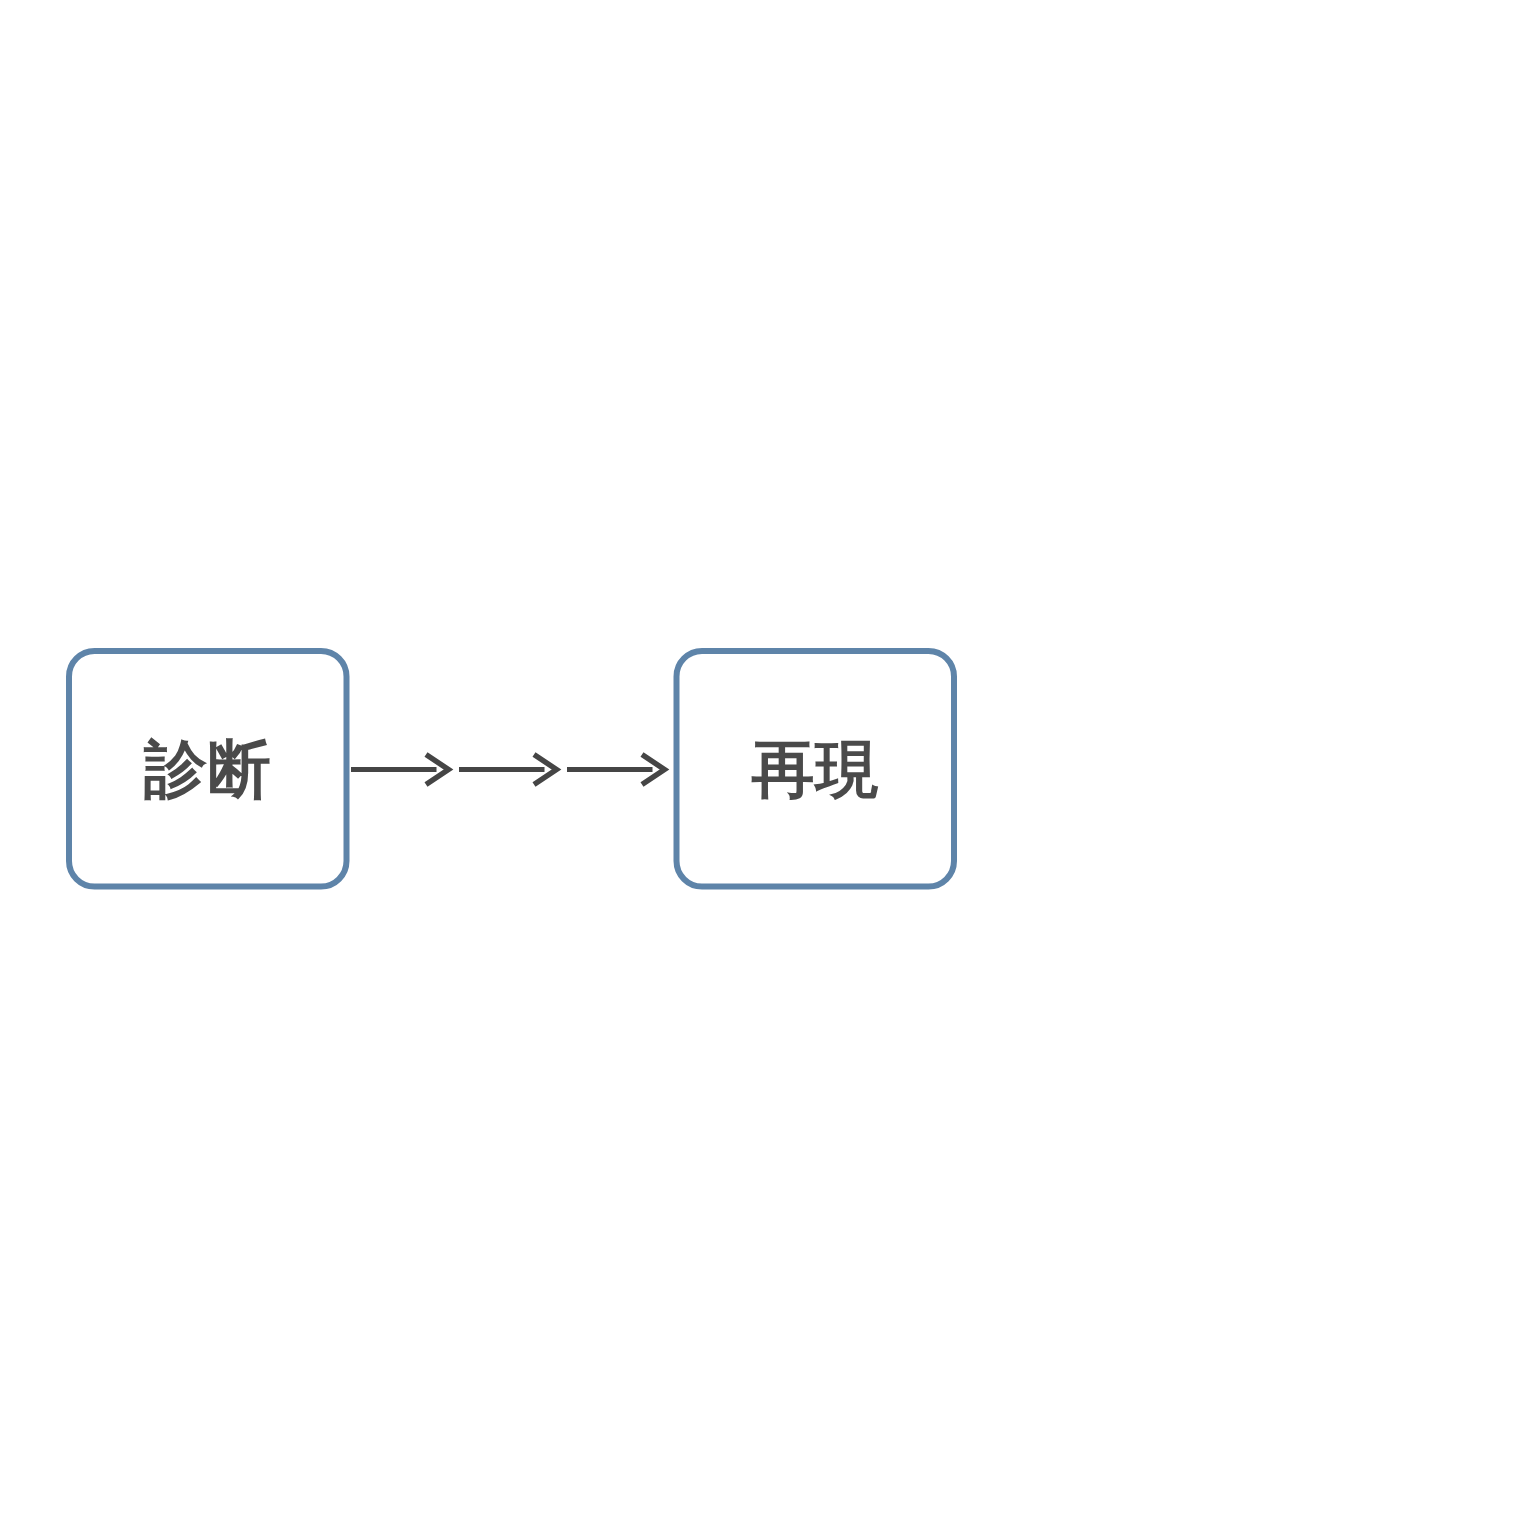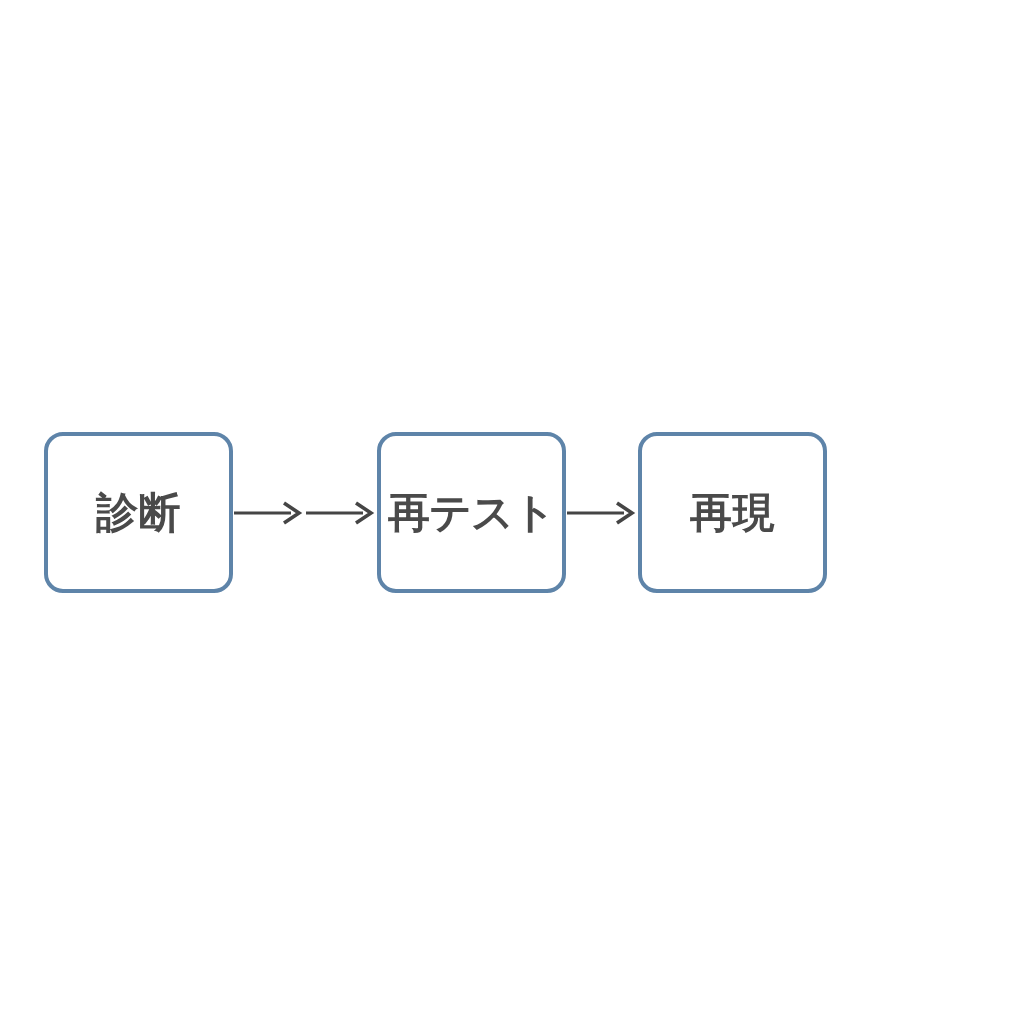--- a/index.html
+++ b/index.html
@@ -105,23 +105,20 @@
 
     <div class="connector">
       <span>
         <svg width="72" height="26" viewBox="0 0 72 26" aria-hidden="true">
           <line x1="1" y1="13" x2="58" y2="13" stroke="#454545" stroke-width="3.2" stroke-linecap="butt"></line>
           <polyline points="51,3 66,13 51,23" fill="none" stroke="#454545" stroke-width="3.6" stroke-linecap="butt" stroke-linejoin="miter"></polyline>
         </svg>
       </span>
     </div>
 
-    <div class="node">
-      <span class="node-label long">再テスト</span>
-    </div>
 
     <div class="connector">
       <span>
         <svg width="72" height="26" viewBox="0 0 72 26" aria-hidden="true">
           <line x1="1" y1="13" x2="58" y2="13" stroke="#454545" stroke-width="3.2" stroke-linecap="butt"></line>
           <polyline points="51,3 66,13 51,23" fill="none" stroke="#454545" stroke-width="3.6" stroke-linecap="butt" stroke-linejoin="miter"></polyline>
         </svg>
       </span>
     </div>
 

